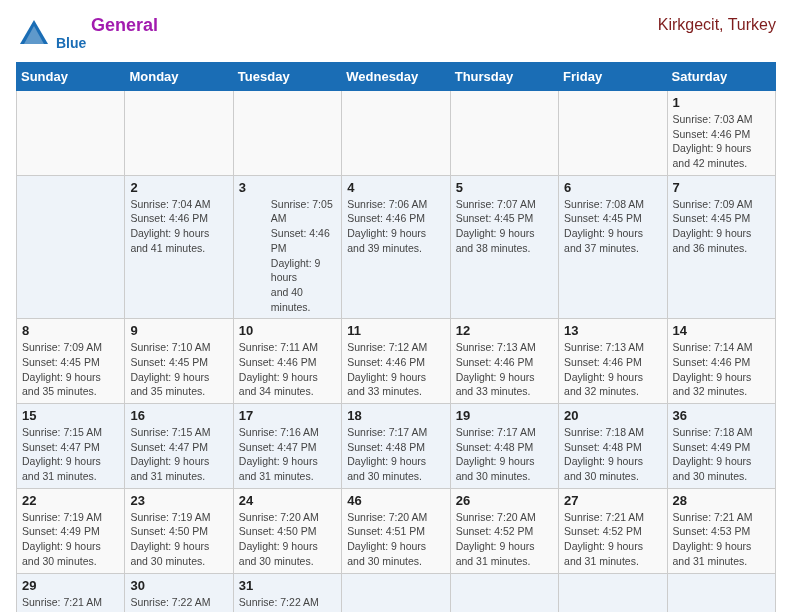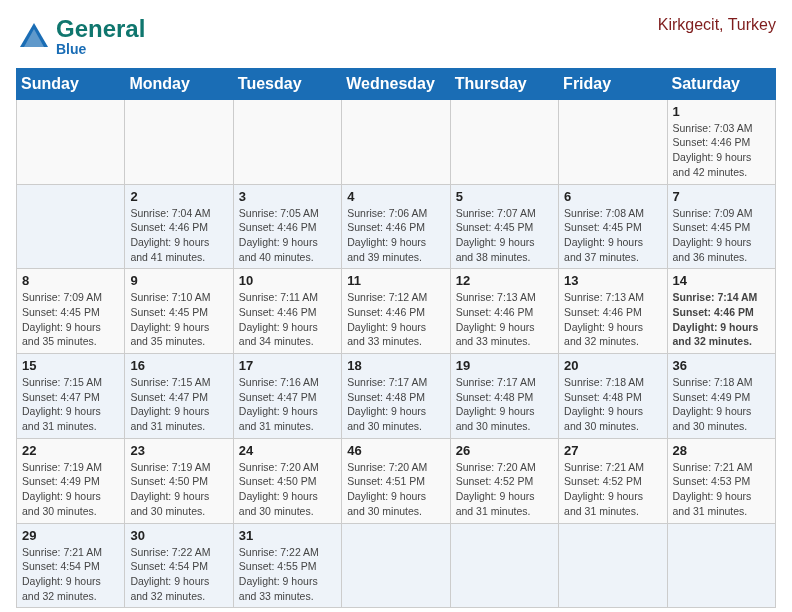--- a/index.html
+++ b/index.html
@@ -19,23 +19,24 @@
     .logo {
       display: flex;
       align-items: center;
     }
     .logo-text {
       display: flex;
       flex-direction: column;
       line-height: 1.1;
     }
     .logo-general {
-      font-size: 24px;
-      font-weight: bold;
-      color: #0f766e;
+      font-size: 18px;
+      font-weight: bold;
+      color: #a21caf;
+      margin-left: 35px;
     }
     .logo-blue {
       font-size: 14px;
       font-weight: bold;
       color: #1a6db5;
     }
     .logo-icon {
       width: 36px;
       height: 36px;
       margin-right: 4px;
@@ -55,21 +56,21 @@
     table {
       width: 100%;
       border-collapse: collapse;
       font-size: 11px;
     }
     thead tr th {
       background-color: #1a6db5;
       color: #fff;
       padding: 6px 4px;
       text-align: left;
-      font-size: 16px;
+      font-size: 13px;
       font-weight: bold;
       border: 1px solid #1a6db5;
     }
     tbody tr td {
       border: 1px solid #ccc;
       padding: 4px 5px;
       vertical-align: top;
       width: calc(100% / 7);
       min-height: 80px;
     }
@@ -143,21 +144,21 @@
         <td></td>
         <td>
           <span class="day-number">2</span>
           <div class="day-info" style="white-space: pre-line;">Sunrise: 7:04 AM
 Sunset: 4:46 PM
 Daylight: 9 hours
 and 41 minutes.</div>
         </td>
         <td>
           <span class="day-number">3</span>
-          <div class="day-info" style="white-space: pre-line;">Sunrise: 7:05 AM
+          <div class="day-info" style="white-space: pre-line; margin-left: 32px;">Sunrise: 7:05 AM
 Sunset: 4:46 PM
 Daylight: 9 hours
 and 40 minutes.</div>
         </td>
         <td>
           <span class="day-number">4</span>
           <div class="day-info" style="white-space: pre-line;">Sunrise: 7:06 AM
 Sunset: 4:46 PM
 Daylight: 9 hours
 and 39 minutes.</div>
@@ -222,21 +223,21 @@
         </td>
         <td>
           <span class="day-number">13</span>
           <div class="day-info" style="white-space: pre-line;">Sunrise: 7:13 AM
 Sunset: 4:46 PM
 Daylight: 9 hours
 and 32 minutes.</div>
         </td>
         <td>
           <span class="day-number">14</span>
-          <div class="day-info" style="white-space: pre-line; font-weight: bold;">Sunrise: 7:14 AM
+          <div class="day-info" style="white-space: pre-line;">Sunrise: 7:14 AM
 Sunset: 4:46 PM
 Daylight: 9 hours
 and 32 minutes.</div>
         </td>
       </tr>
       <tr>
         <td>
           <span class="day-number">15</span>
           <div class="day-info" style="white-space: pre-line;">Sunrise: 7:15 AM
 Sunset: 4:47 PM

